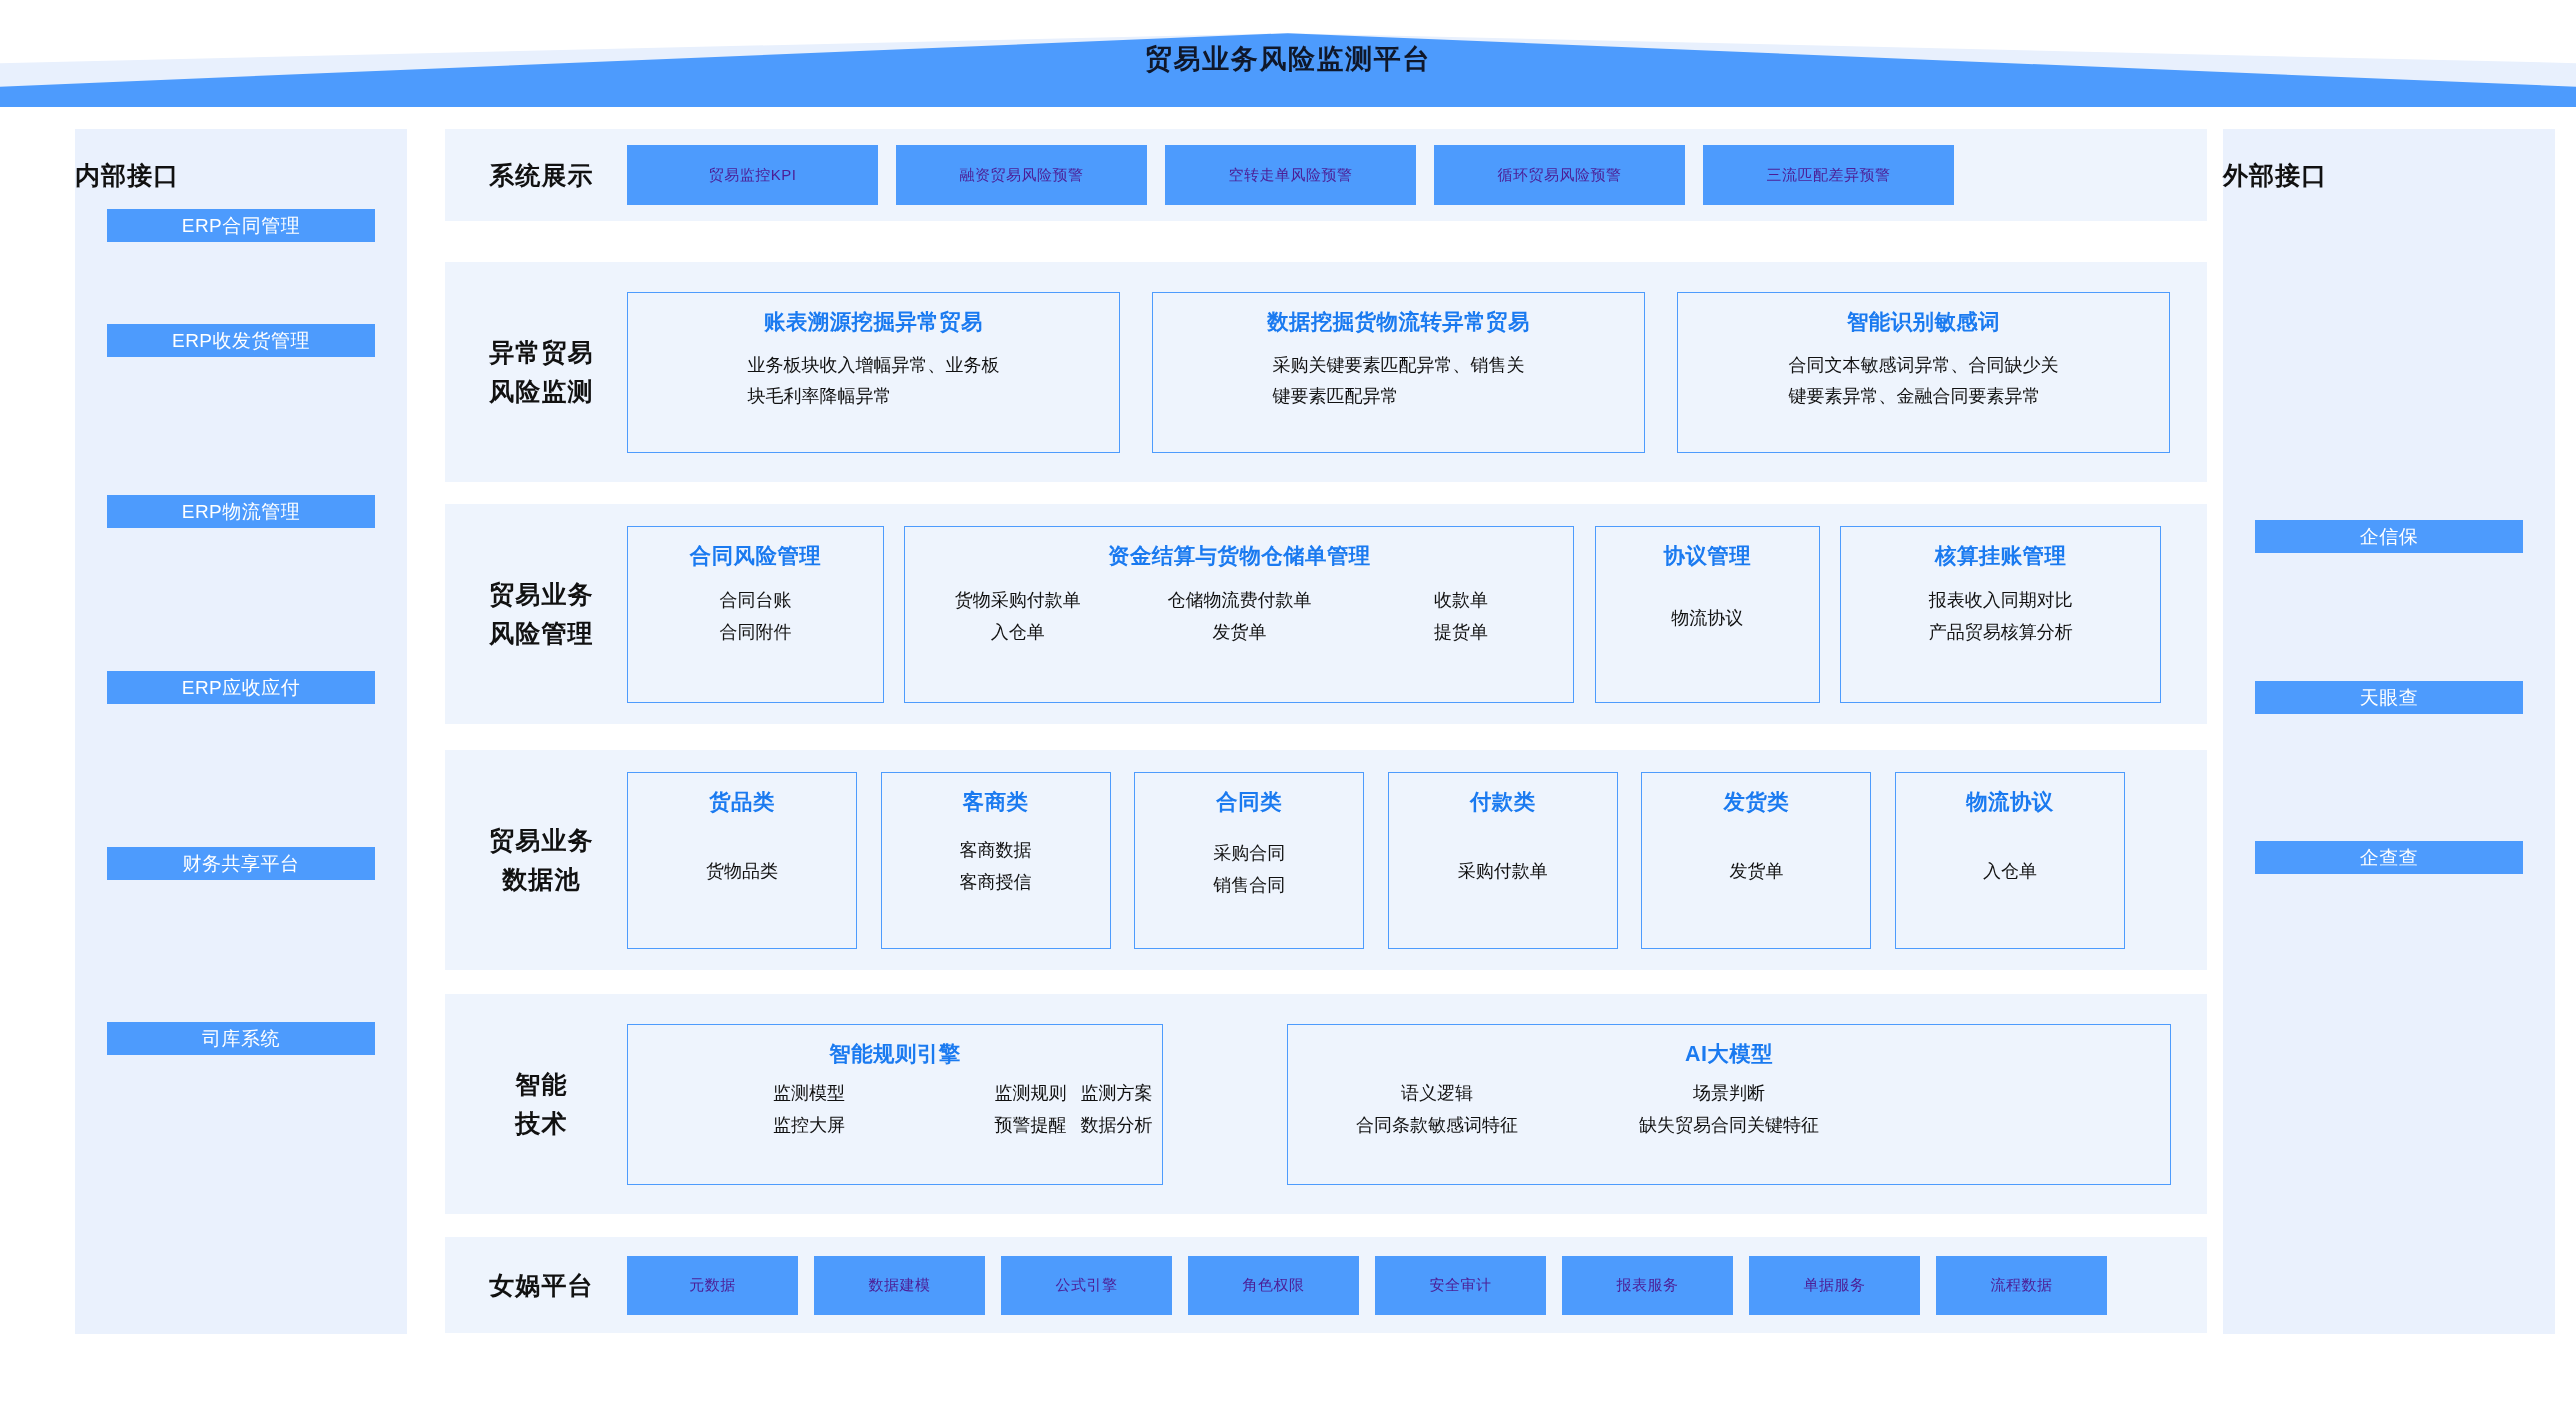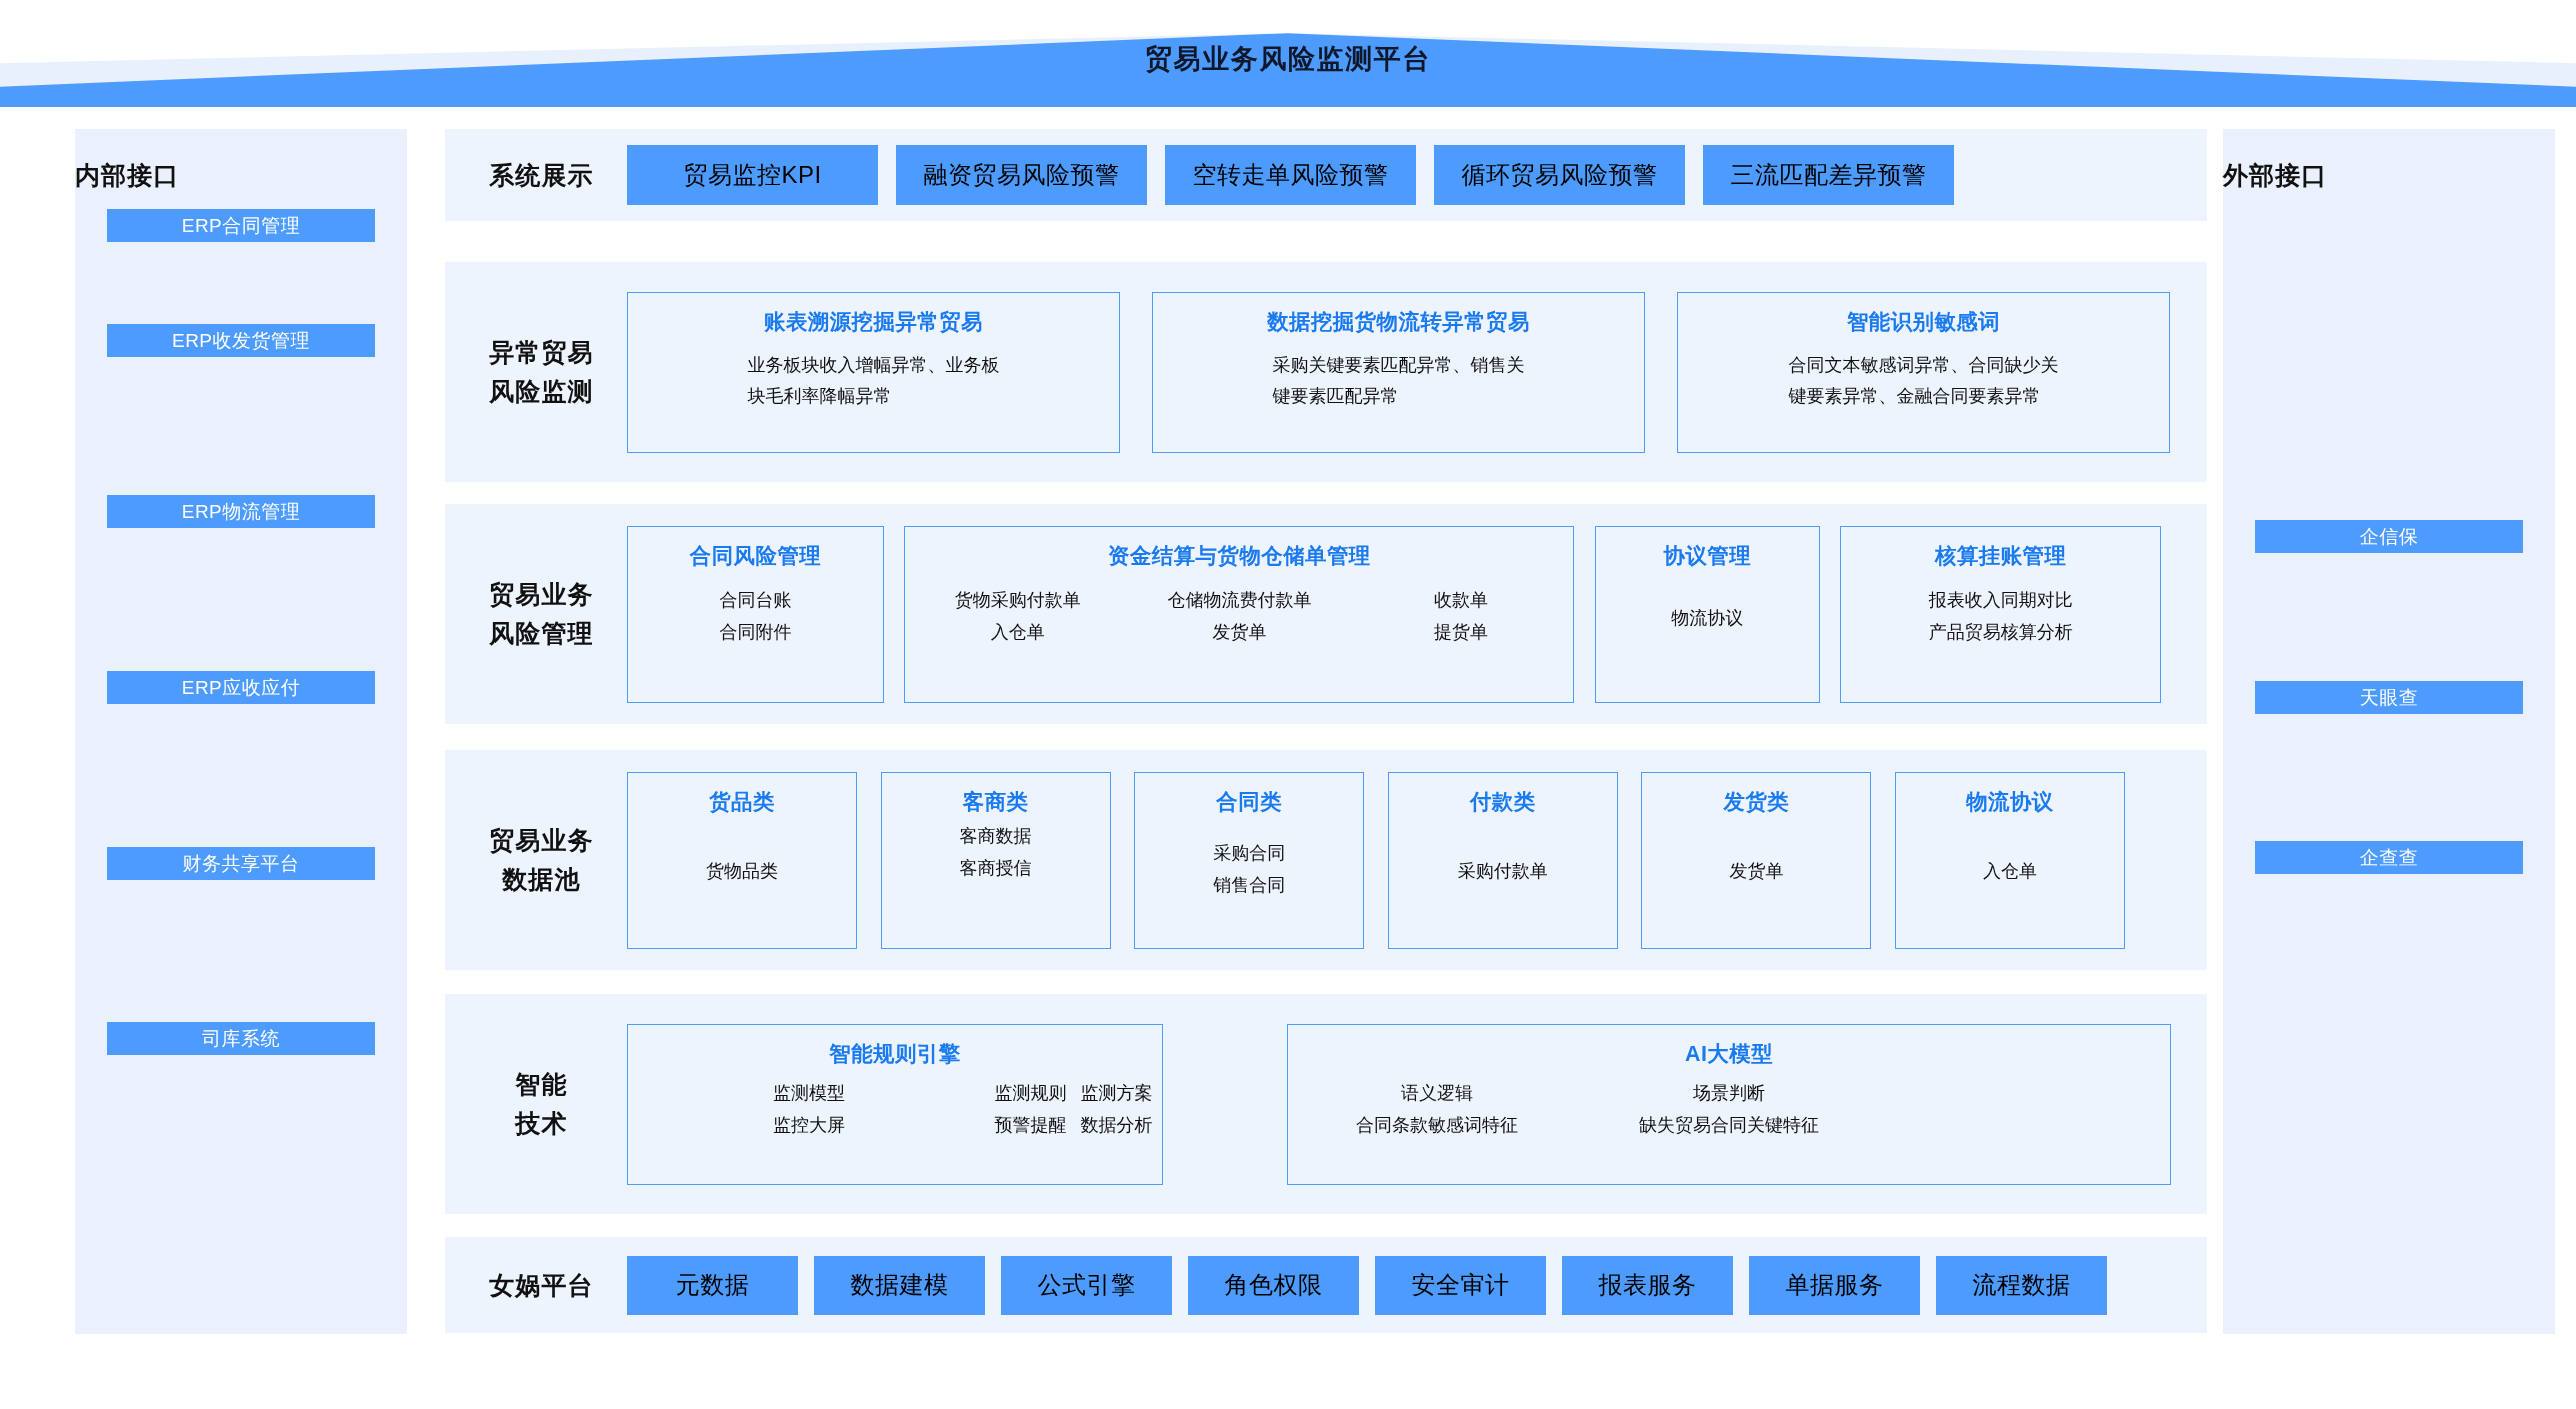--- a/index.html
+++ b/index.html
@@ -48,23 +48,23 @@
     display:flex;flex-direction:column;align-items:center;justify-content:center;
     font-size:25px;font-weight:bold;color:#111111;letter-spacing:1.1px;
     line-height:1.55;text-align:center;
   }
   .row-body{
     position:absolute;left:182px;top:0;right:9.6px;height:100%;
     display:flex;align-items:center;
   }
   
   .pill{
-    background:#4d9bfd;color:#000000;
+    background:#4d9bfd;color:#4c1d95;
     display:flex;align-items:center;justify-content:center;
-    font-size:24px;letter-spacing:0.5px;
+    font-size:15px;letter-spacing:0.5px;
     box-sizing:border-box;white-space:nowrap;
   }
   
   .card{
     border:1.1px solid #4d9bfd;background:#eef4fd;
     box-sizing:border-box;
     display:flex;flex-direction:column;align-items:center;
     padding:14px 9.6px 11.8px 9.6px;
   }
   .card-title{
@@ -218,21 +218,21 @@
     <div class="card" style="width:230px;height:177px;margin-right:23.6px">
       <div class="card-title">货品类</div>
       <div class="grid2" style="grid-template-columns:1fr;margin-top:39px">
         <div class="grid-col">
           <span class="gcell">货物品类</span>
         </div>
       </div>
     </div>
     <div class="card" style="width:230px;height:177px;margin-right:23.6px">
       <div class="card-title">客商类</div>
-      <div class="grid2" style="grid-template-columns:1fr;margin-top:4px">
+      <div class="grid2" style="grid-template-columns:1fr;margin-top:18px">
         <div class="grid-col">
           <span class="gcell">客商数据</span>
           <span class="gcell">客商授信</span>
         </div>
       </div>
     </div>
     <div class="card" style="width:230px;height:177px;margin-right:23.6px">
       <div class="card-title">合同类</div>
       <div class="grid2" style="grid-template-columns:1fr;margin-top:21.4px">
         <div class="grid-col">

